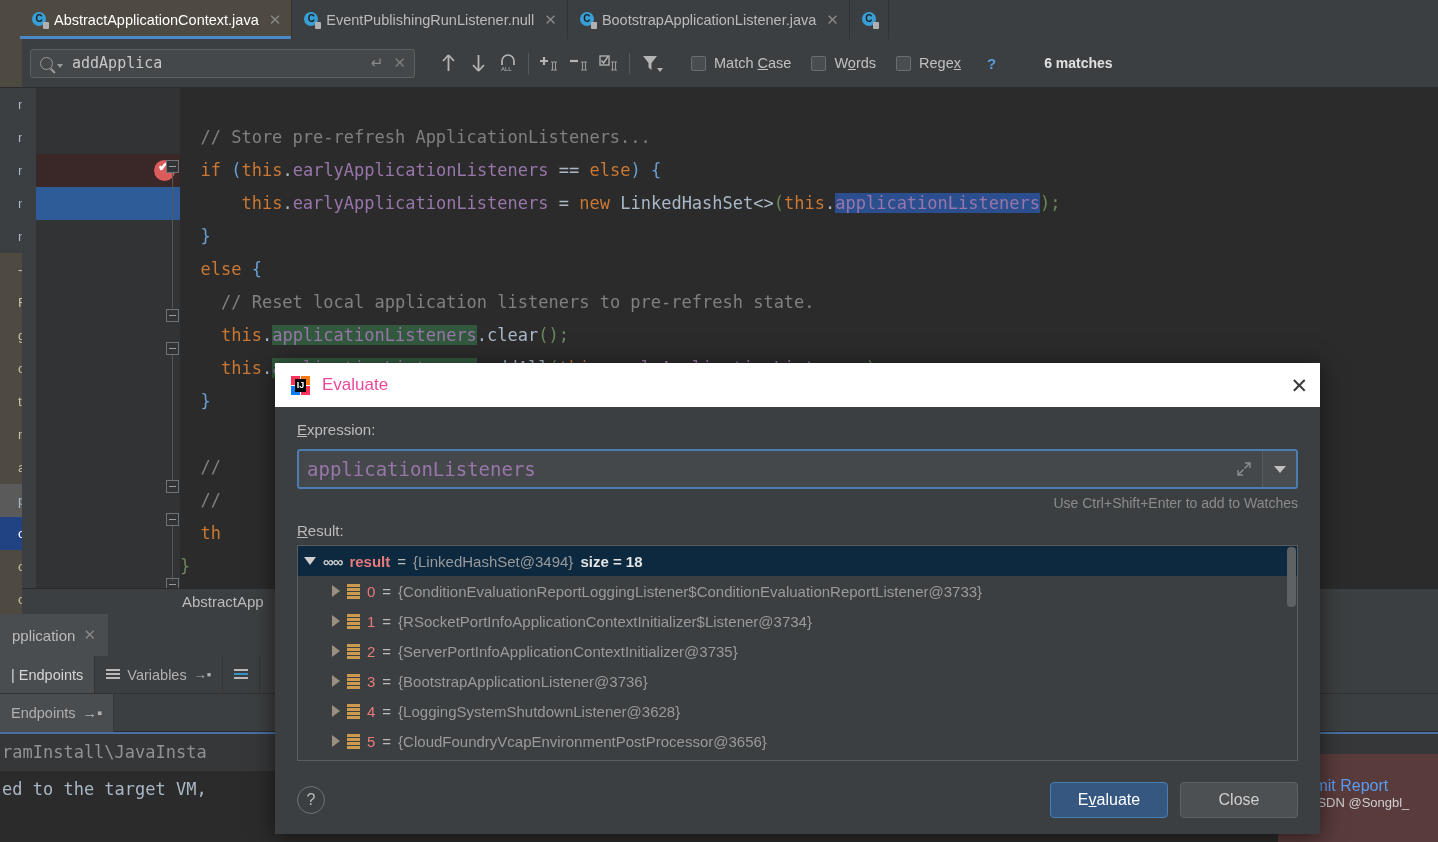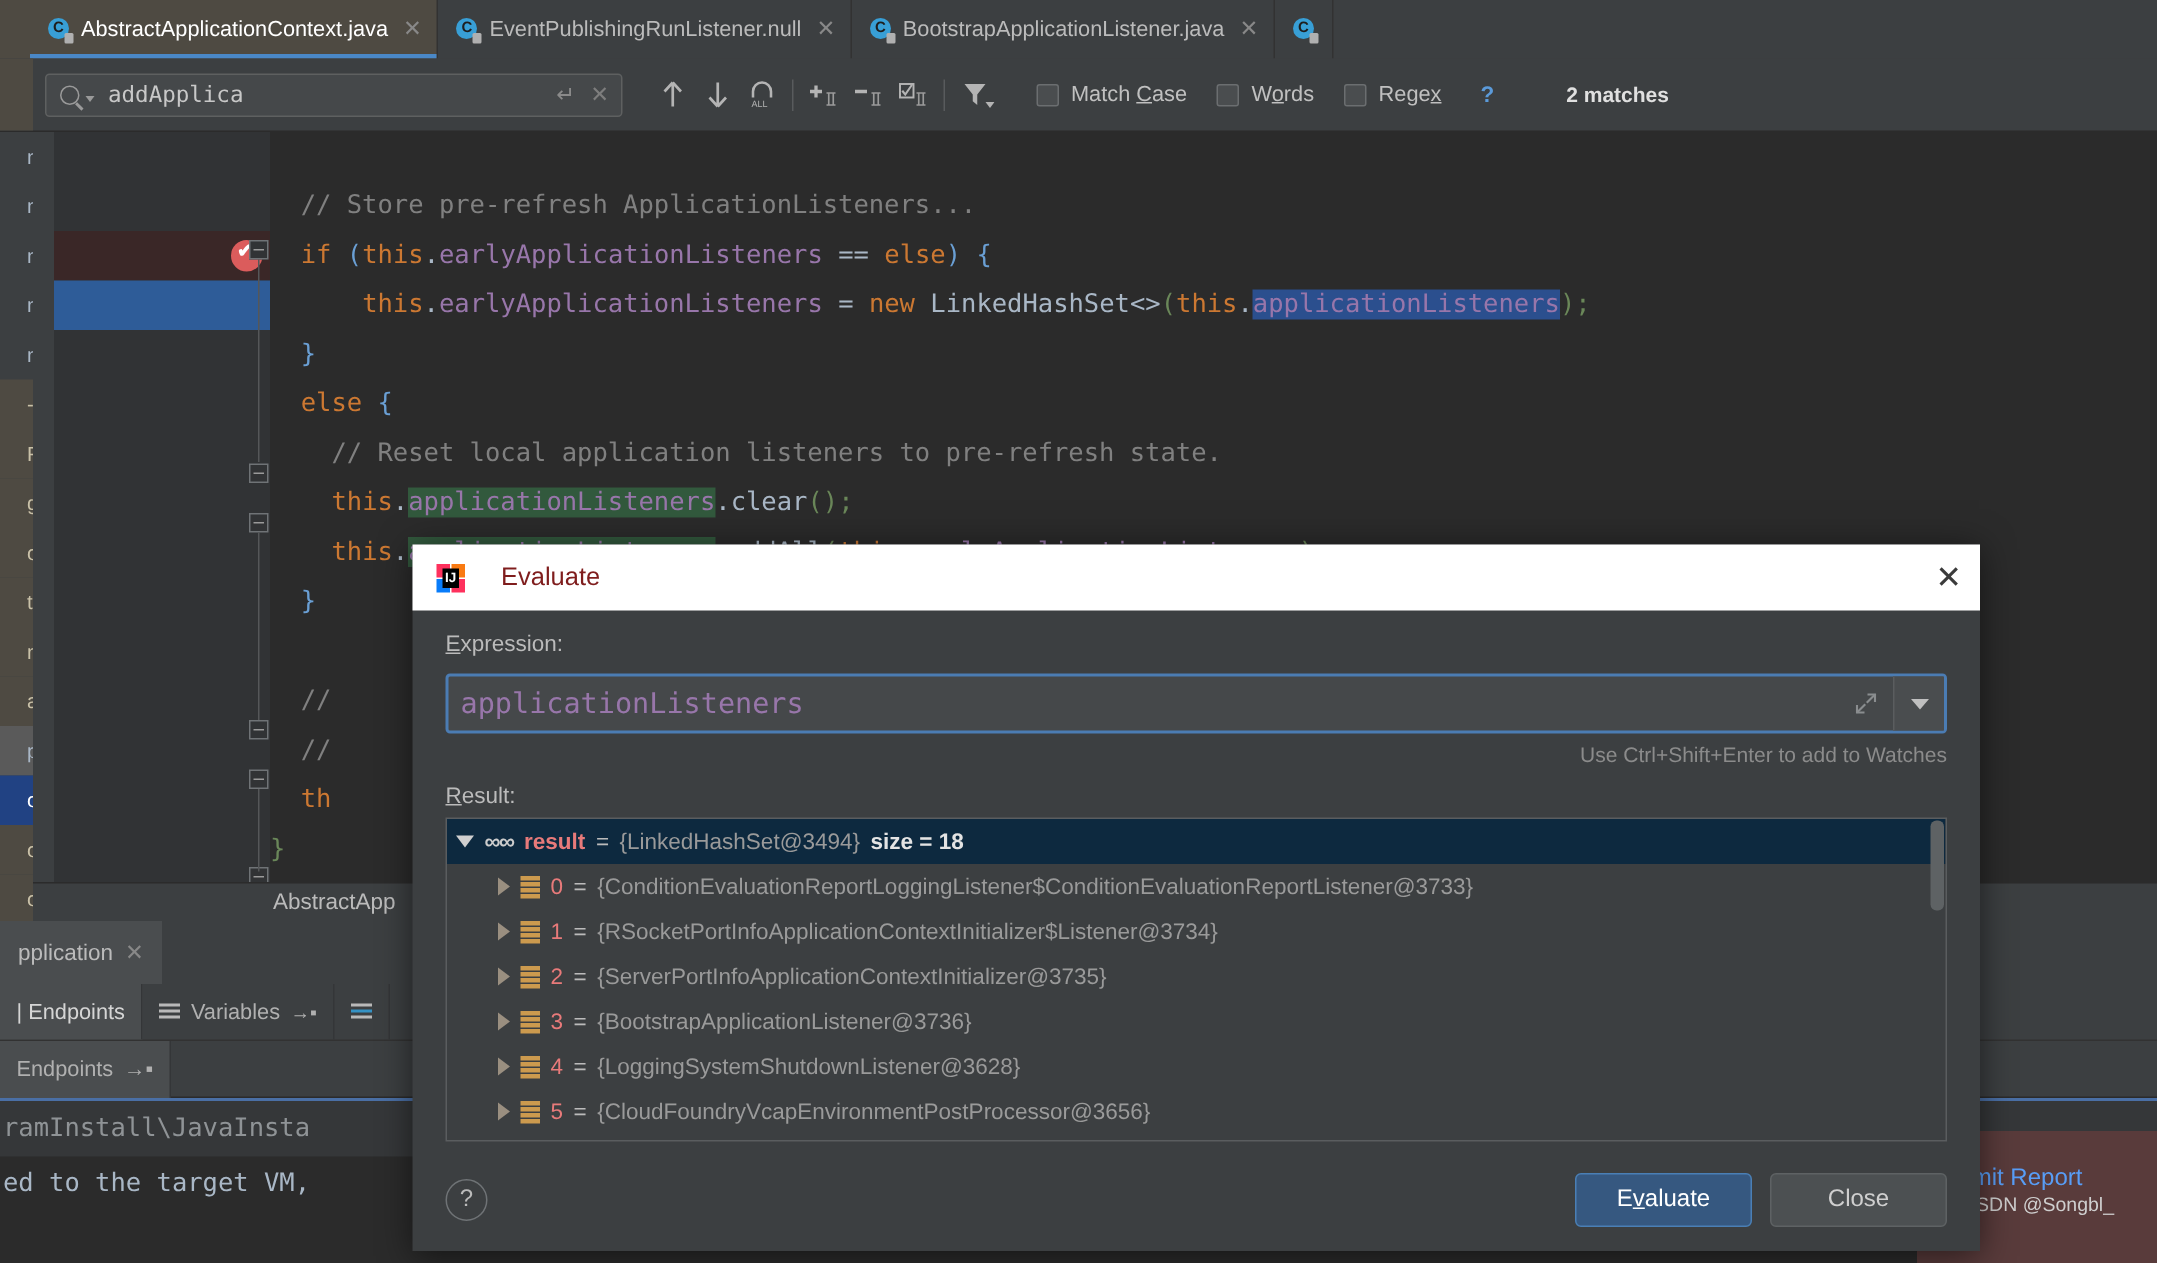--- a/index.html
+++ b/index.html
@@ -254,28 +254,28 @@
   .dialog {
     position: absolute; left: 275px; top: 363px; width: 1045px; height: 471px;
     background: #3c3f41;
     box-shadow: 0 3px 22px rgba(0,0,0,0.55);
   }
   .dlg-title {
     height: 44px; background: #ffffff; display: flex; align-items: center;
     padding: 0 12px 0 16px;
   }
   .dlg-title .ij {
-    width: 19px; height: 19px; position: relative; margin-right: 24px; flex:0 0 19px;
+    width: 19px; height: 19px; position: relative; margin-right: 12px; flex:0 0 19px;
   }
   .dlg-title .ij .q1{position:absolute;left:0;top:0;width:9px;height:9px;background:#fe315d;}
   .dlg-title .ij .q2{position:absolute;right:0;top:0;width:9px;height:9px;background:#f97a12;}
   .dlg-title .ij .q3{position:absolute;left:0;bottom:0;width:9px;height:9px;background:#087cfa;}
   .dlg-title .ij .q4{position:absolute;right:0;bottom:0;width:9px;height:9px;background:#fe315d;}
   .dlg-title .ij .ctr{position:absolute;left:4px;top:3px;width:11px;height:13px;background:#000;color:#fff;font-size:9px;text-align:center;line-height:13px;font-weight:bold;}
-  .dlg-title .tt { font-size: 17px; color: #7f1d1d; flex: 1; }
+  .dlg-title .tt { font-size: 17px; color: #ec4899; flex: 1; }
   .dlg-title .x { font-size: 21px; color: #3b3b3b; line-height: 1; }
 
   .dlg-body { padding: 14px 22px 0 22px; position: relative; }
   .lbl { font-size: 15px; color: #bbbbbb; }
   .lbl u { text-decoration: underline; }
 
   .exprwrap { position: relative; margin-top: 11px; }
   .bulb {
     position: absolute; left: -28px; top: 2px; width: 14px; height: 22px;
   }
@@ -469,21 +469,21 @@
       </div>
       <div class="cbitem">
         <span class="cbbox"></span>
         <span>W<u>o</u>rds</span>
       </div>
       <div class="cbitem">
         <span class="cbbox"></span>
         <span>Rege<u>x</u></span>
       </div>
       <span class="helpq">?</span>
-      <span class="matches">2 matches</span>
+      <span class="matches">6 matches</span>
     </div>
   </div>
 
   <div class="projstrip">
     <div class="prow">ng</div>
     <div class="prow">ng</div>
     <div class="prow">ng</div>
     <div class="prow">ng</div>
     <div class="prow">ng</div>
     <div class="prow folderish">-c</div>

